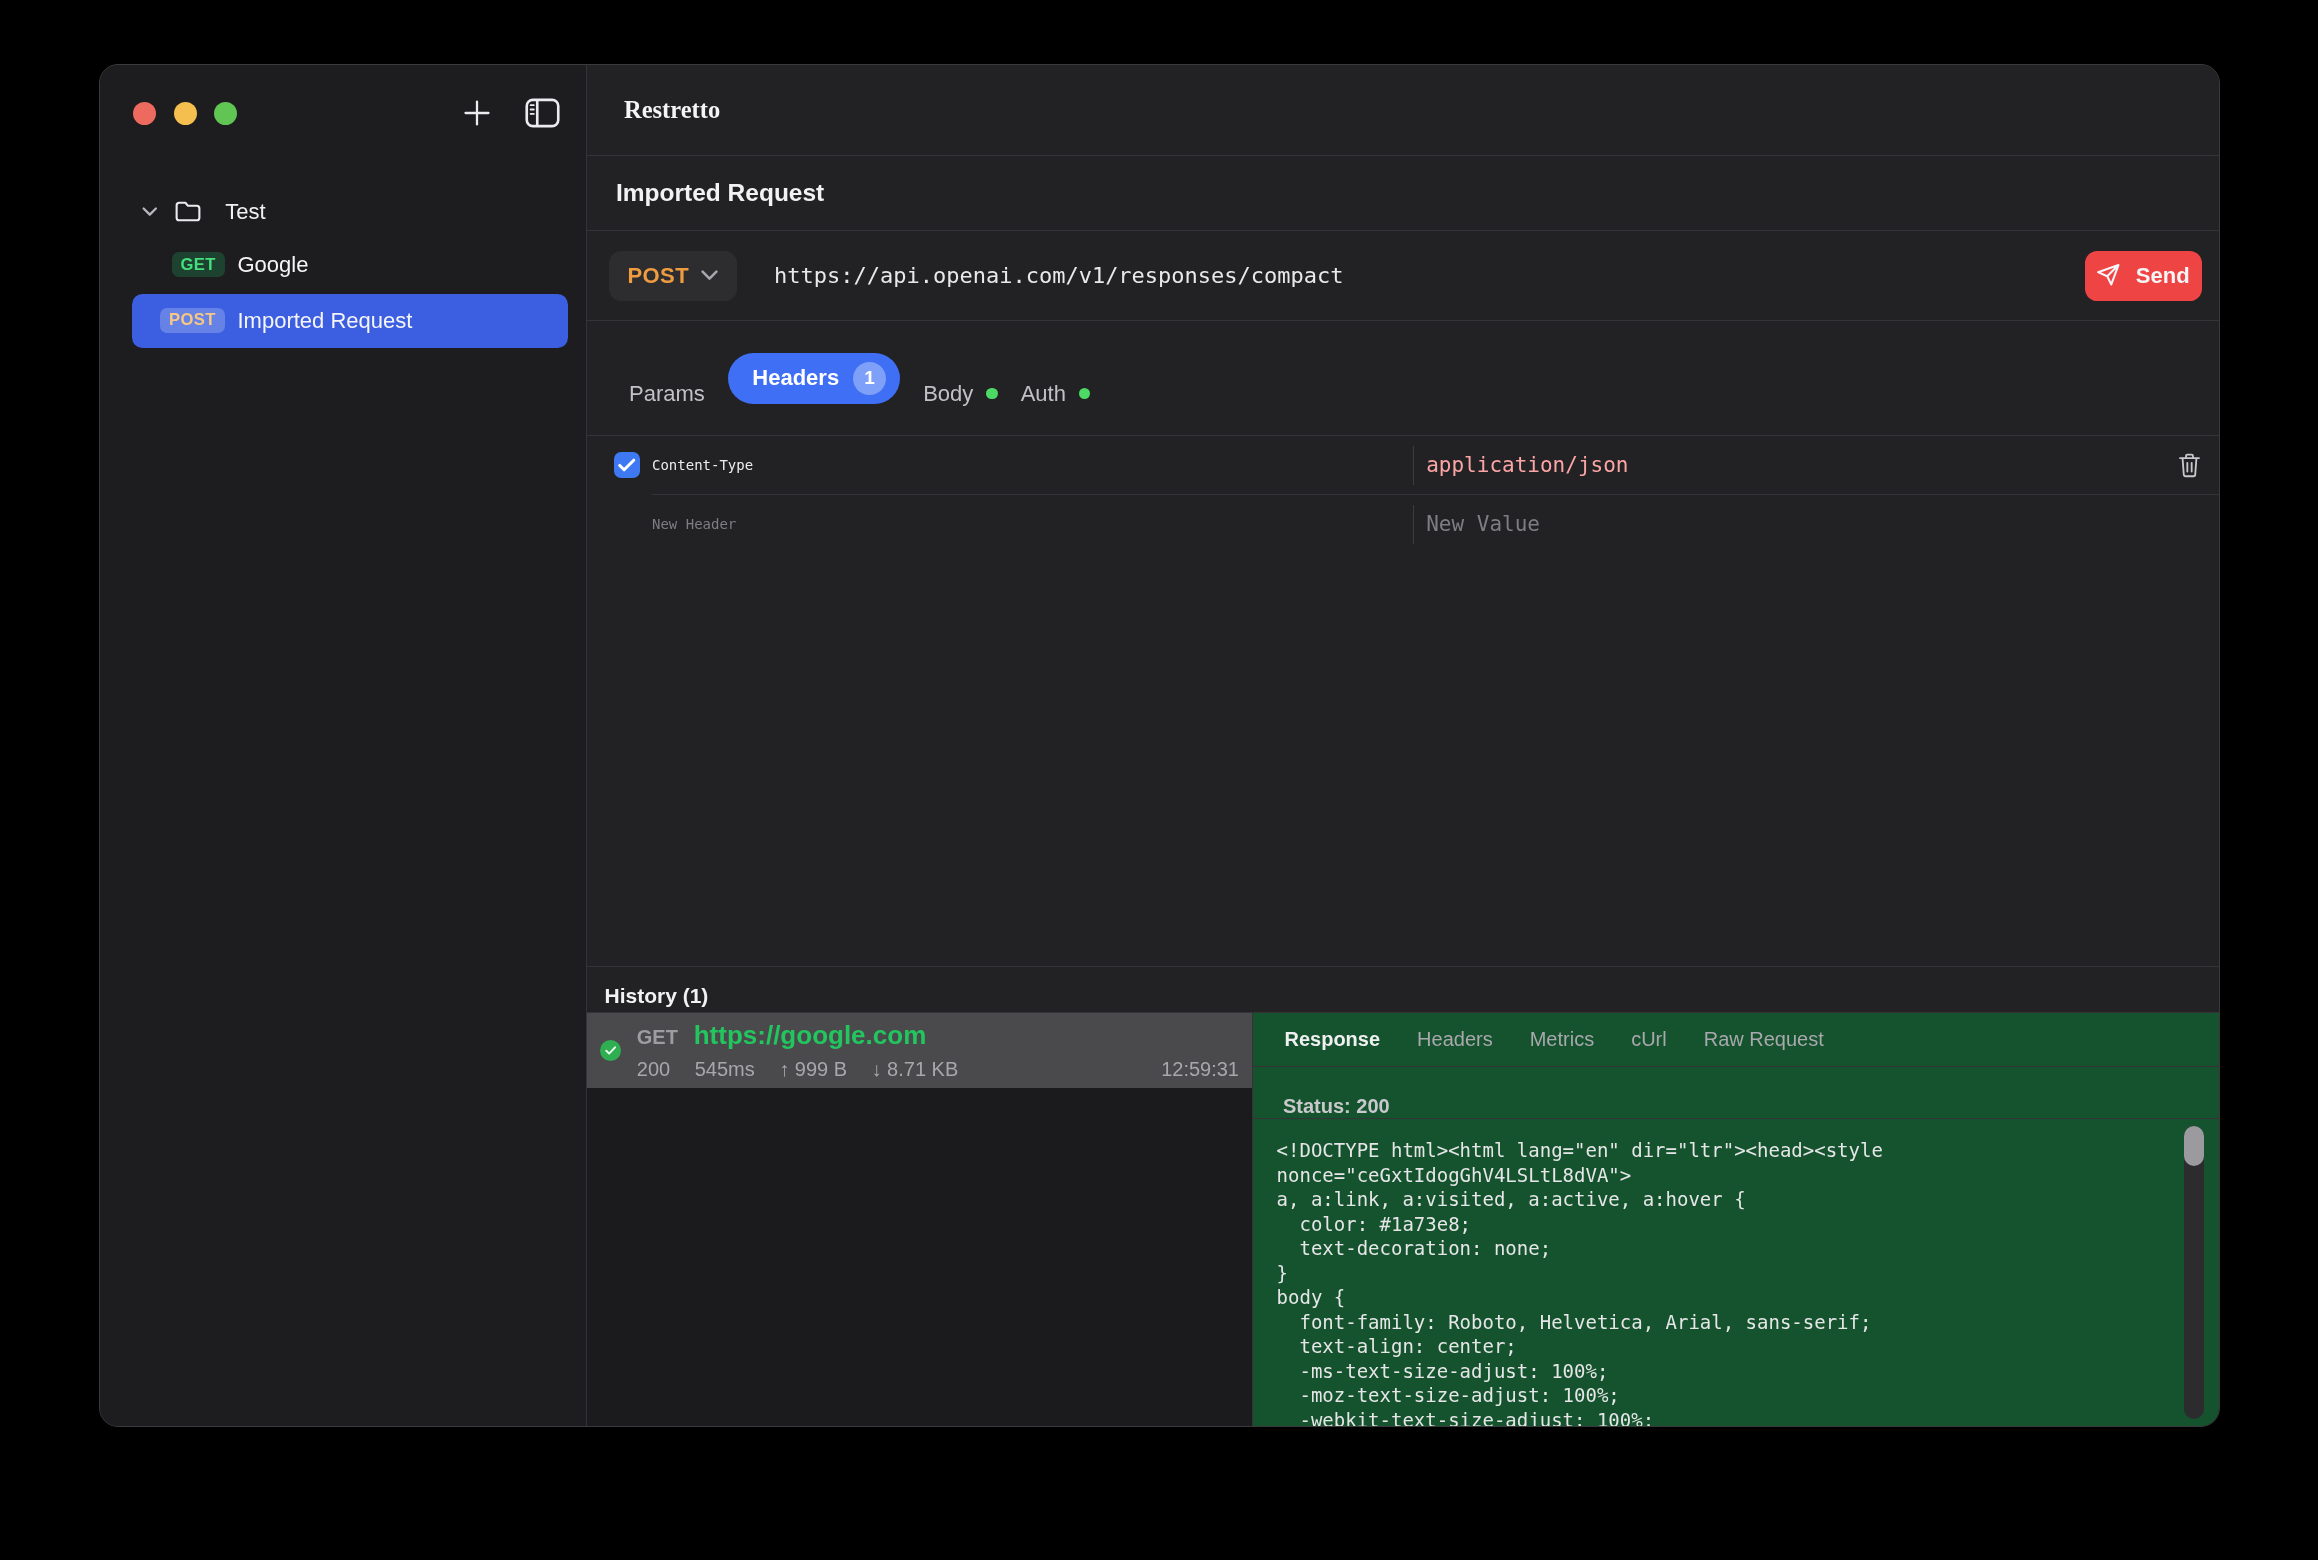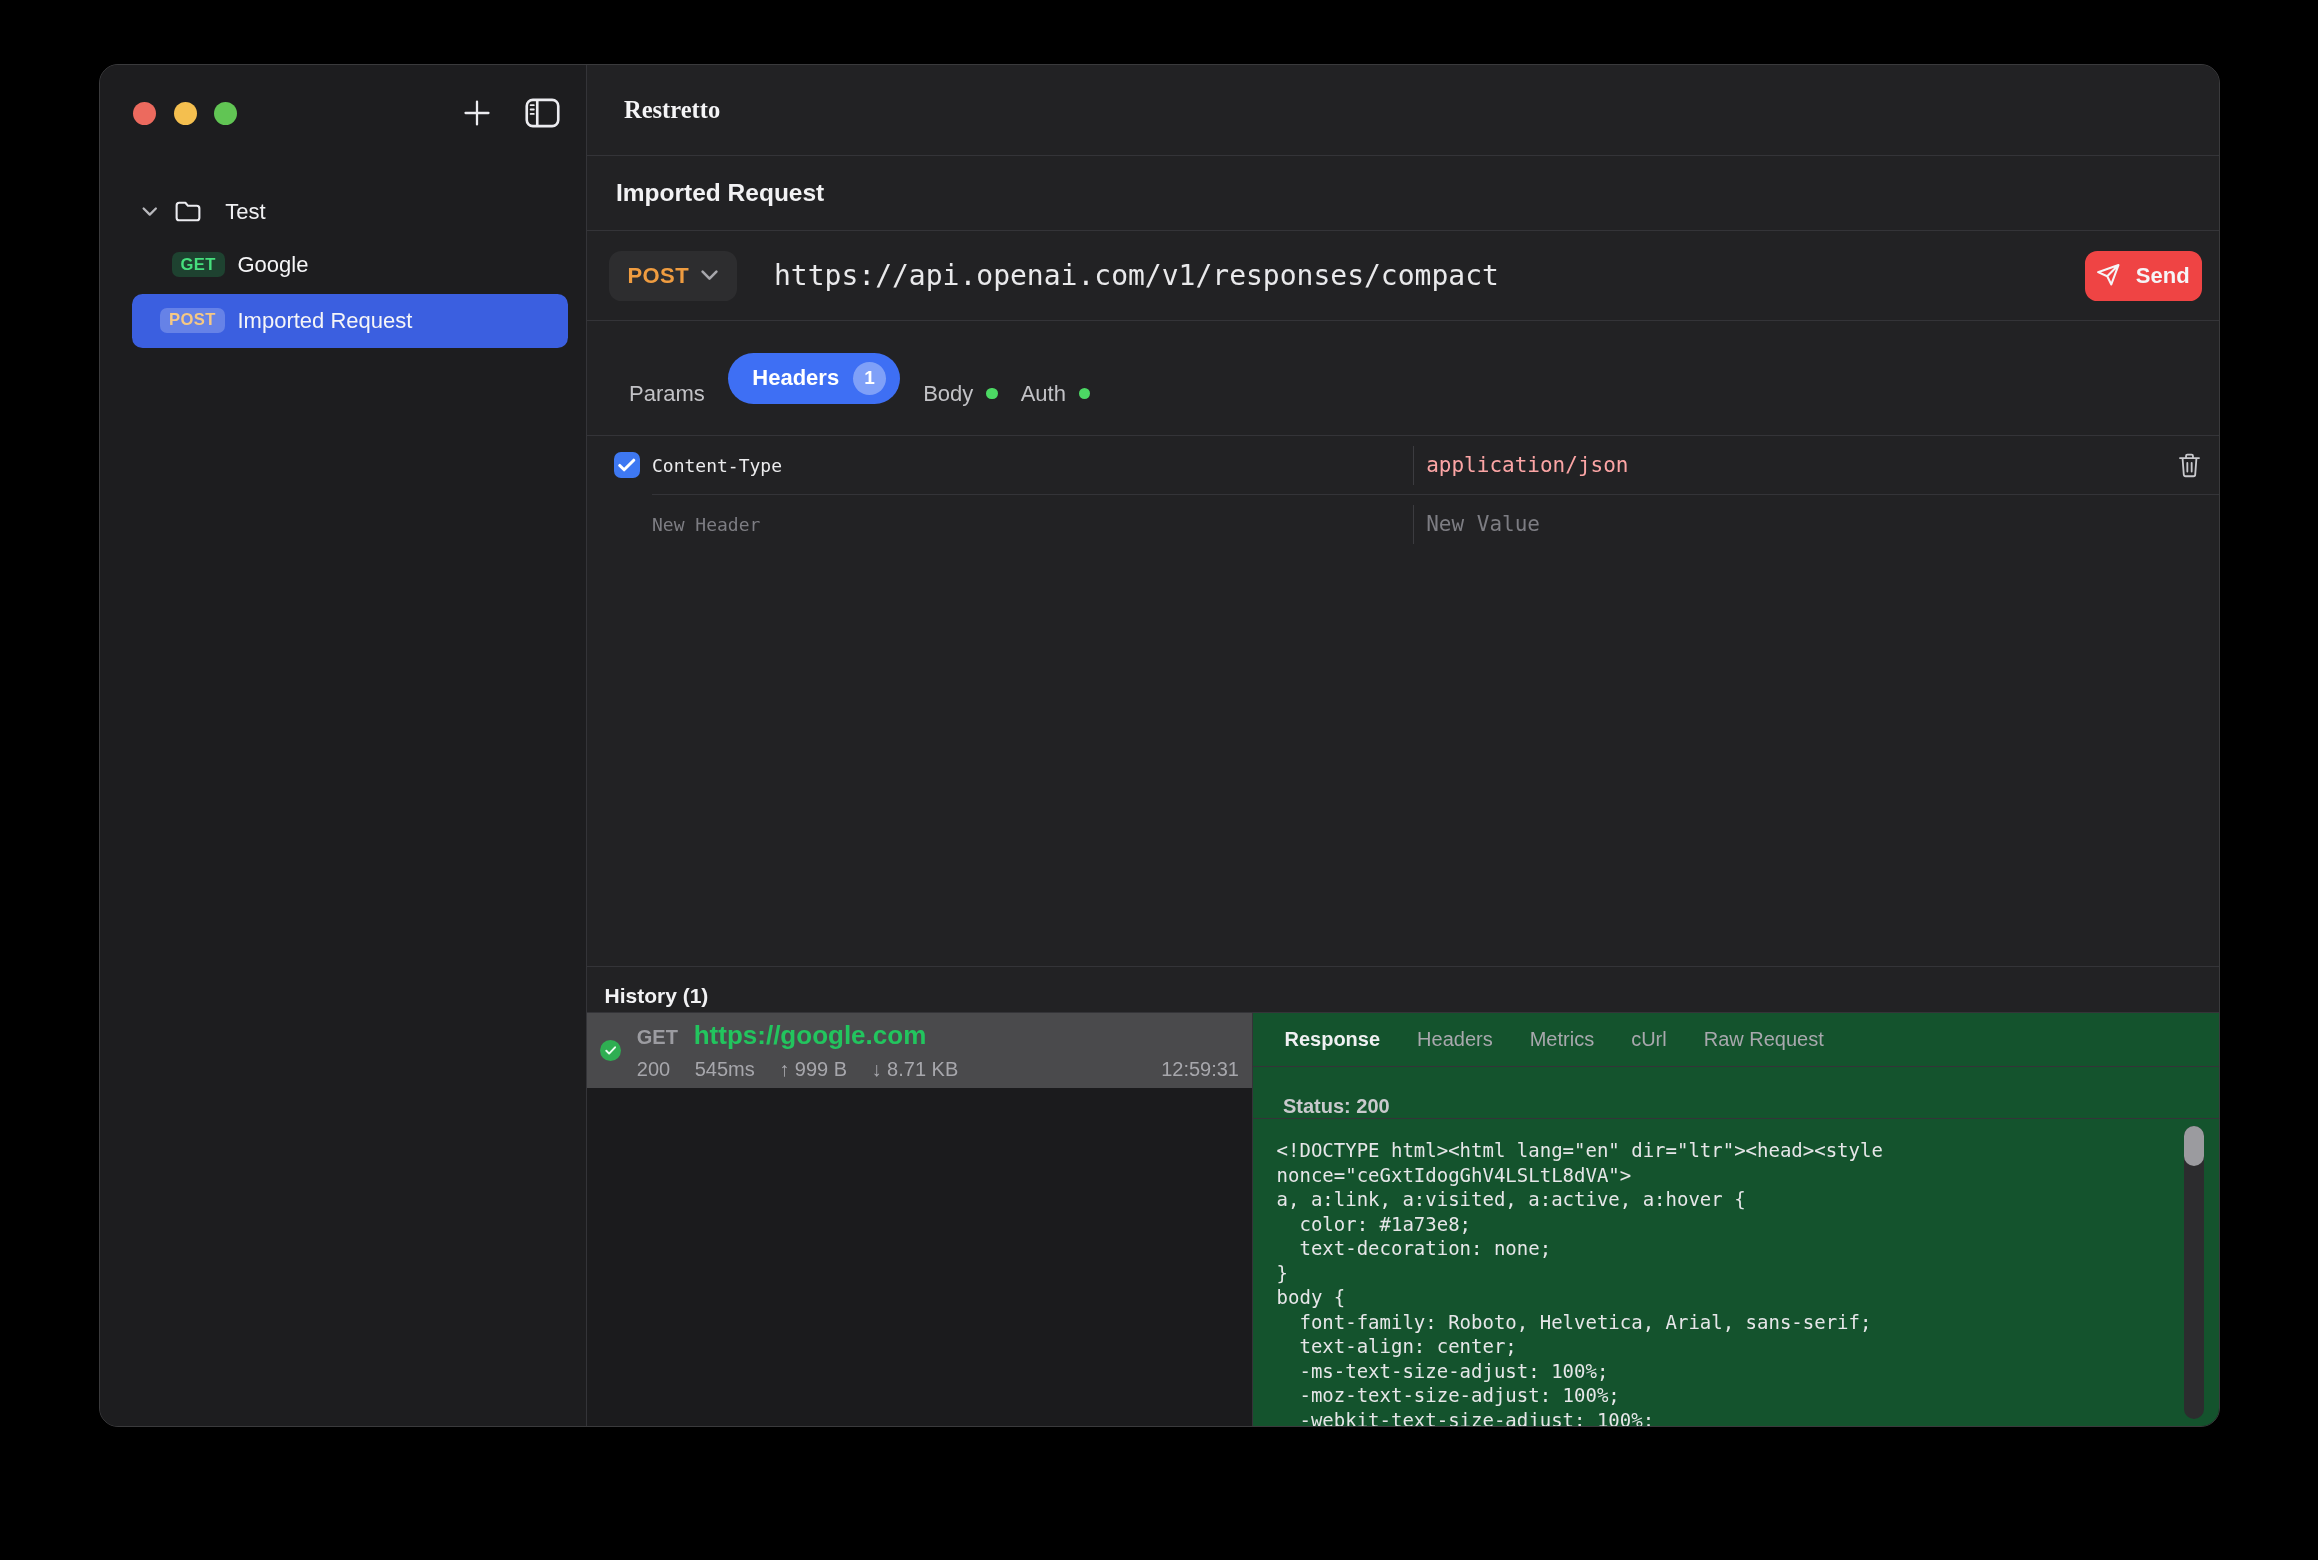--- a/index.html
+++ b/index.html
@@ -40,37 +40,37 @@
   .m-titlebar { height:91px; display:flex; align-items:center; padding-left:37px;
                 border-bottom:0.9px solid #343438; }
   .m-titlebar .app-title { font-size:24.5px; font-weight:bold; color:#f5f5f7;font-family:Liberation Serif, serif; }
   .m-reqheader { height:75px; display:flex; align-items:center; padding-left:29px; border-bottom:0.9px solid #343438; }
   .m-reqheader .req-title { font-size:24.5px; font-weight:bold; color:#f2f2f4; }
 
   .request-bar { height:90px; display:flex; align-items:center; padding:0 17.5px 0 22px; border-bottom:0.9px solid #343438; }
   .method-pill { height:50px; min-width:128px; background:#2d2d2f; border-radius:12.3px;
                  display:flex; align-items:center; justify-content:center; gap:10.5px; padding:0 17.5px; cursor:pointer; }
   .method-pill .m { color:#ef9c40; font-size:22px; font-weight:bold; letter-spacing:0.4px; }
-  .url-field { flex:1; margin-left:37px; font-size:28px; color:#e9e9eb; }
+  .url-field { flex:1; margin-left:37px; font-size:22px; color:#e9e9eb; }
   .send-btn { height:50px; width:117px; background:#ef4444; border-radius:12.3px;
               display:flex; align-items:center; justify-content:center; gap:15px; cursor:pointer; }
   .send-btn span { color:#f5f5f7; font-size:22px; font-weight:bold; }
 
   .tabs-row { height:115px; display:flex; align-items:center; padding-left:42px; gap:23px; border-bottom:0.9px solid #343438; }
   .tab { font-size:22px; font-weight:500; color:#c2c2c6; display:flex; align-items:center; gap:13px; cursor:pointer;margin-top:31px; }
   .tab-pill { height:51px; border-radius:25.4px; background:#3e6ff4; display:flex; align-items:center;
               gap:14px; padding:0 14px 0 24.5px; cursor:pointer; }
   .tab-pill .lbl { color:#fff; font-size:22px; font-weight:bold; }
   .count-badge { width:33px; height:33px; border-radius:50%; background:rgba(255,255,255,.34);
                  display:flex; align-items:center; justify-content:center; color:#fff; font-size:19px; font-weight:bold; }
   .dot { width:11.4px; height:11.4px; border-radius:50%; background:#4cd964; }
 
   .hrow { height:58px; display:grid; grid-template-columns:65px 761px 0.9px 746px 1fr; align-items:center; }
   .hrow .vdiv { width:0.9px; height:39px; background:#3c3c40; }
-  .hrow .cell-name { font-size:18px; color:#ececee; }
+  .hrow .cell-name { font-size:14px; color:#ececee; }
   .hrow .cell-value { font-size:21px; color:#fca5a5; padding-left:12.3px; }
   .hrow .ph { color:#7d7d83; }
   .hrow-underline { margin-left:65px; border-bottom:0.9px solid #343438; height:0; }
   .checkbox { width:26px; height:26px; margin-left:27px; border-radius:7px; background:#3e78f2;
               display:flex; align-items:center; justify-content:center; cursor:pointer; }
   .trash-slot { display:flex; justify-content:center; cursor:pointer; }
 
   .spacer { flex:1; }
 
   .history-label-bar { height:47px; display:flex; align-items:center; padding-left:17.5px;

